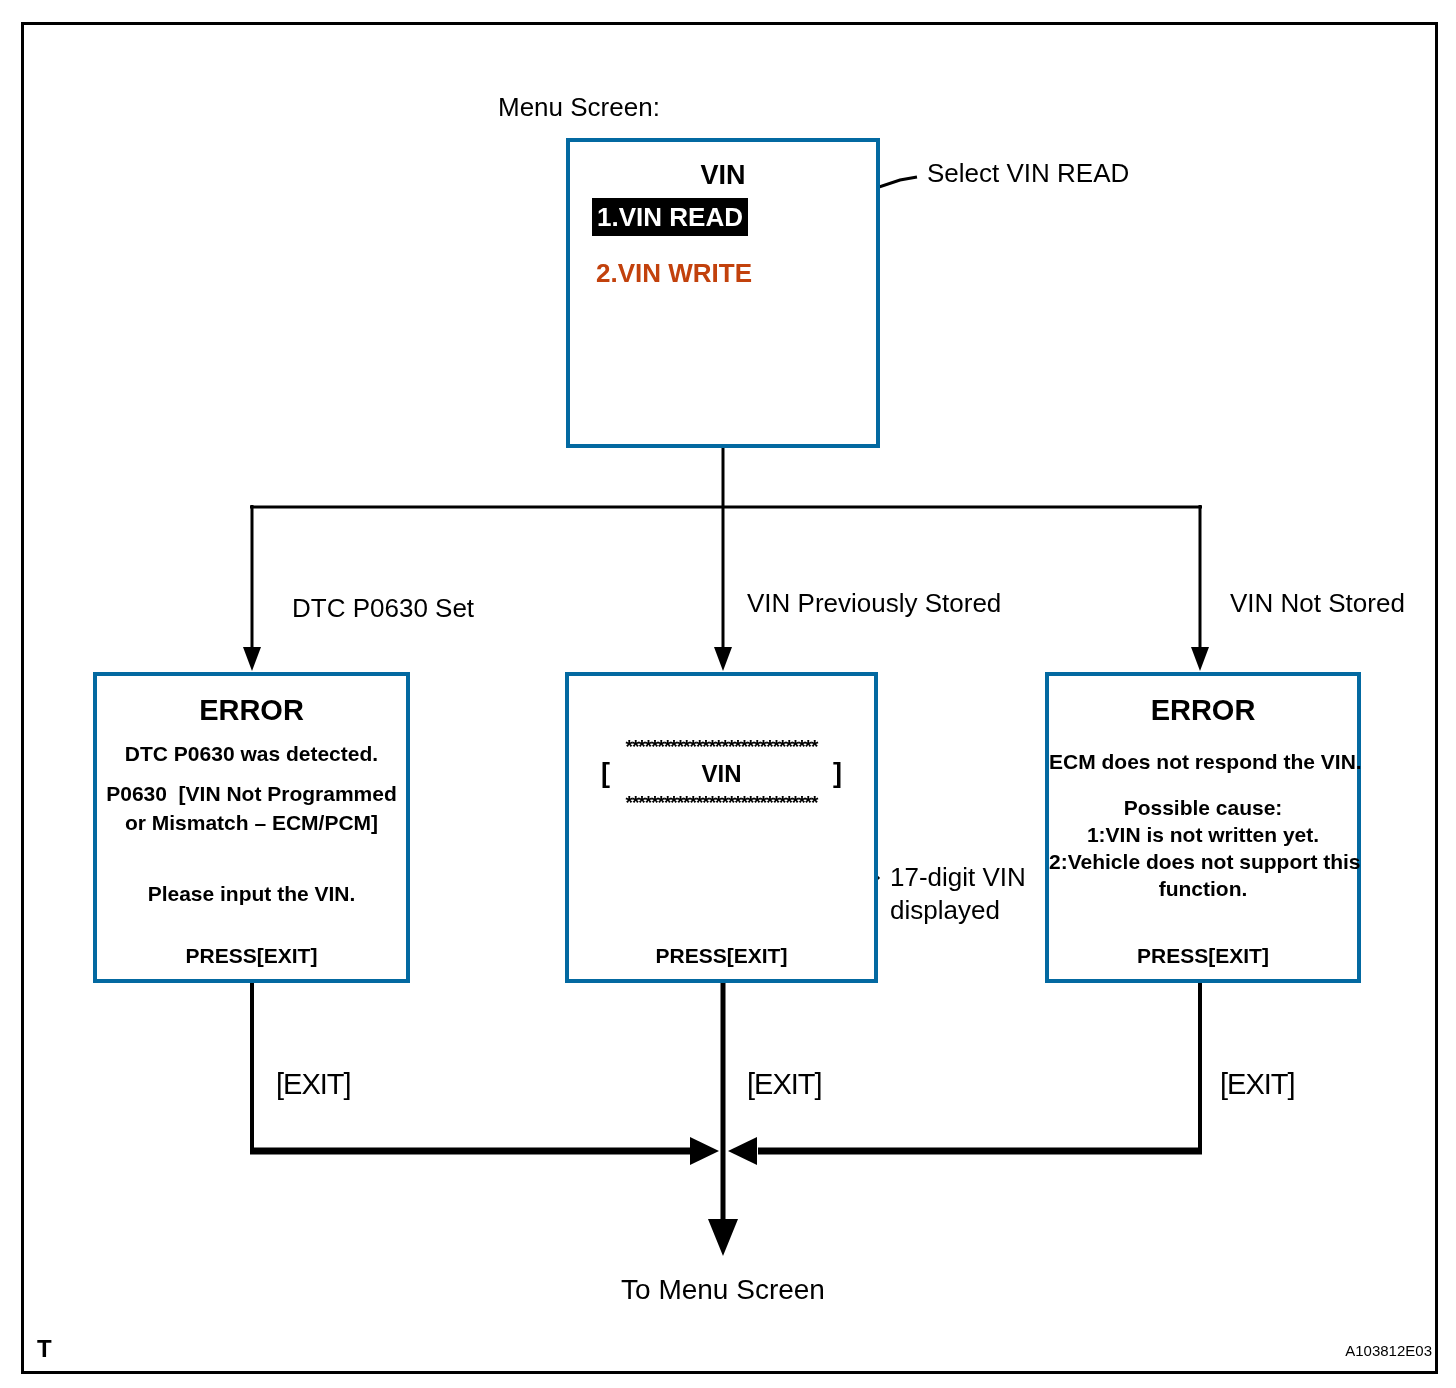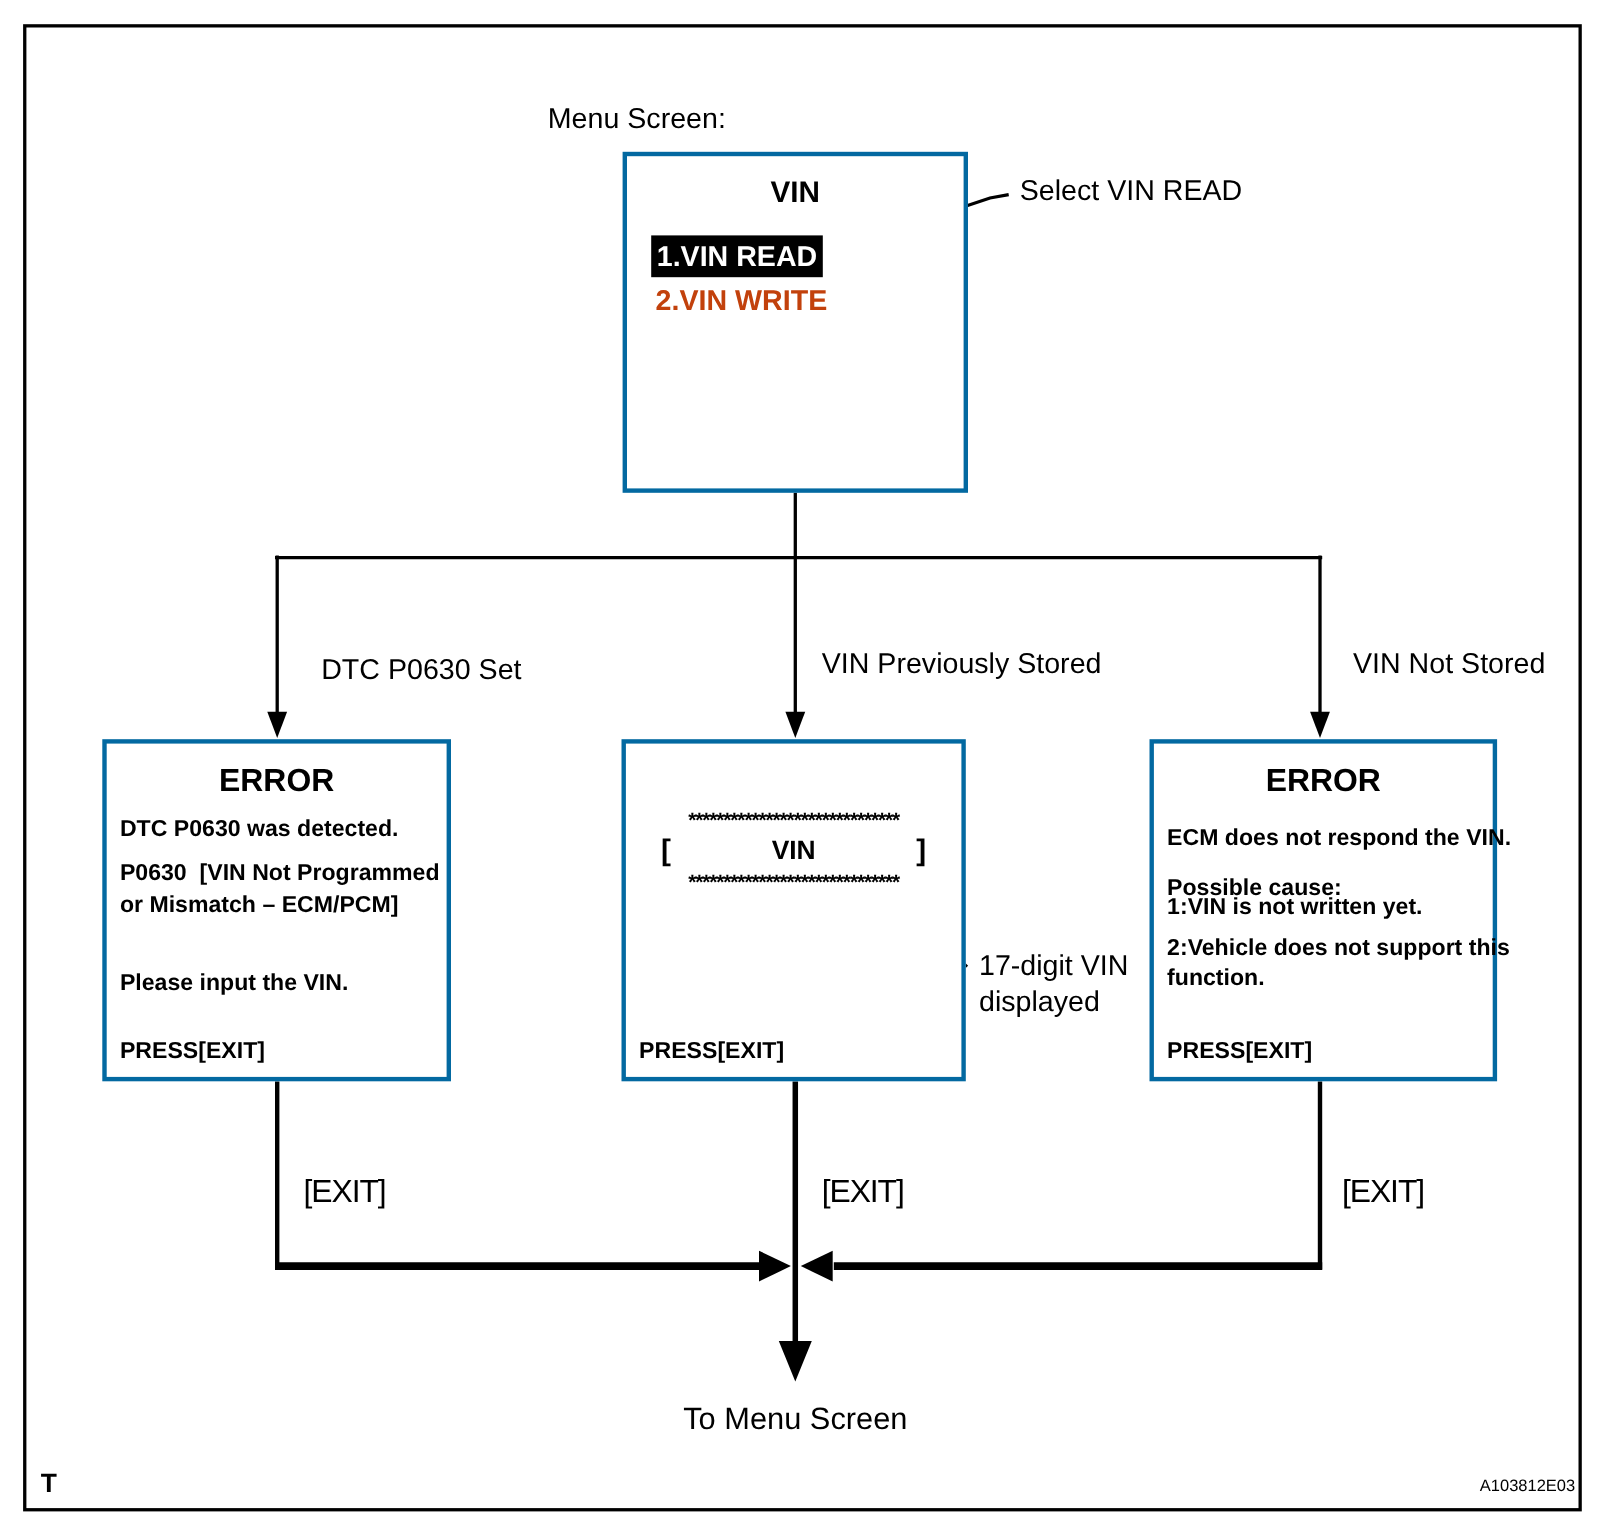--- a/index.html
+++ b/index.html
@@ -21,30 +21,30 @@
   .screen-box{border:4px solid #0369a1;background:#fff;box-sizing:border-box;}
   #menu-box{left:566px;top:138px;width:314px;height:310px;}
   #dtc-box{left:93px;top:672px;width:317px;height:311px;}
   #vin-box{left:565px;top:672px;width:313px;height:311px;}
   #ecm-box{left:1045px;top:672px;width:316px;height:311px;}
   .screen-title{
     position:absolute;left:0;width:100%;text-align:center;
     font-weight:bold;font-size:29px;letter-spacing:0px;
   }
   .screen-line{
-    position:absolute;left:0;width:100%;
-    font-weight:bold;font-size:21px;white-space:pre;margin-left:12px;
+    position:absolute;left:0;width:100%;text-align:center;
+    font-weight:bold;font-size:21px;white-space:pre;
   }
   
   #menu-title{top:18px;font-size:27px;}
   .menu-item{
     position:absolute;font-weight:bold;font-size:26px;white-space:pre;
   }
   #menu-item-read{
-    left:22px;top:72px;width:156px;height:38px;
+    left:22px;top:56px;width:156px;height:38px;
     background:#000;color:#fff;text-align:center;line-height:38px;
   }
   #menu-item-write{left:26px;top:116px;color:#c2410c;}
   
   #dtc-title{top:18px;}
   #dtc-l1{top:66px;}
   #dtc-l2{top:106px;}
   #dtc-l3{top:135px;}
   #dtc-l4{top:206px;}
   #dtc-press{top:268px;}
@@ -59,21 +59,21 @@
     position:absolute;left:0;top:82px;width:100%;box-sizing:border-box;
     padding:0 32px;display:flex;justify-content:space-between;align-items:center;
     font-weight:bold;font-size:27px;
   }
   #vin-bracket-row .vin-word{font-size:24px;}
   #vin-press{top:268px;}
   
   #ecm-title{top:18px;}
   #ecm-l1{top:74px;}
   #ecm-l2{top:120px;}
-  #ecm-l3{top:137px;}
+  #ecm-l3{top:147px;}
   #ecm-l4{top:174px;}
   #ecm-l5{top:201px;}
   #ecm-press{top:268px;}
   
   .plain-label{font-size:26px;white-space:pre;}
   #menu-screen-label{left:498px;top:92px;}
   #select-annotation{left:927px;top:158px;}
   #branch-label-dtc{left:292px;top:593px;}
   #branch-label-stored{left:747px;top:588px;}
   #branch-label-notstored{left:1230px;top:588px;}

